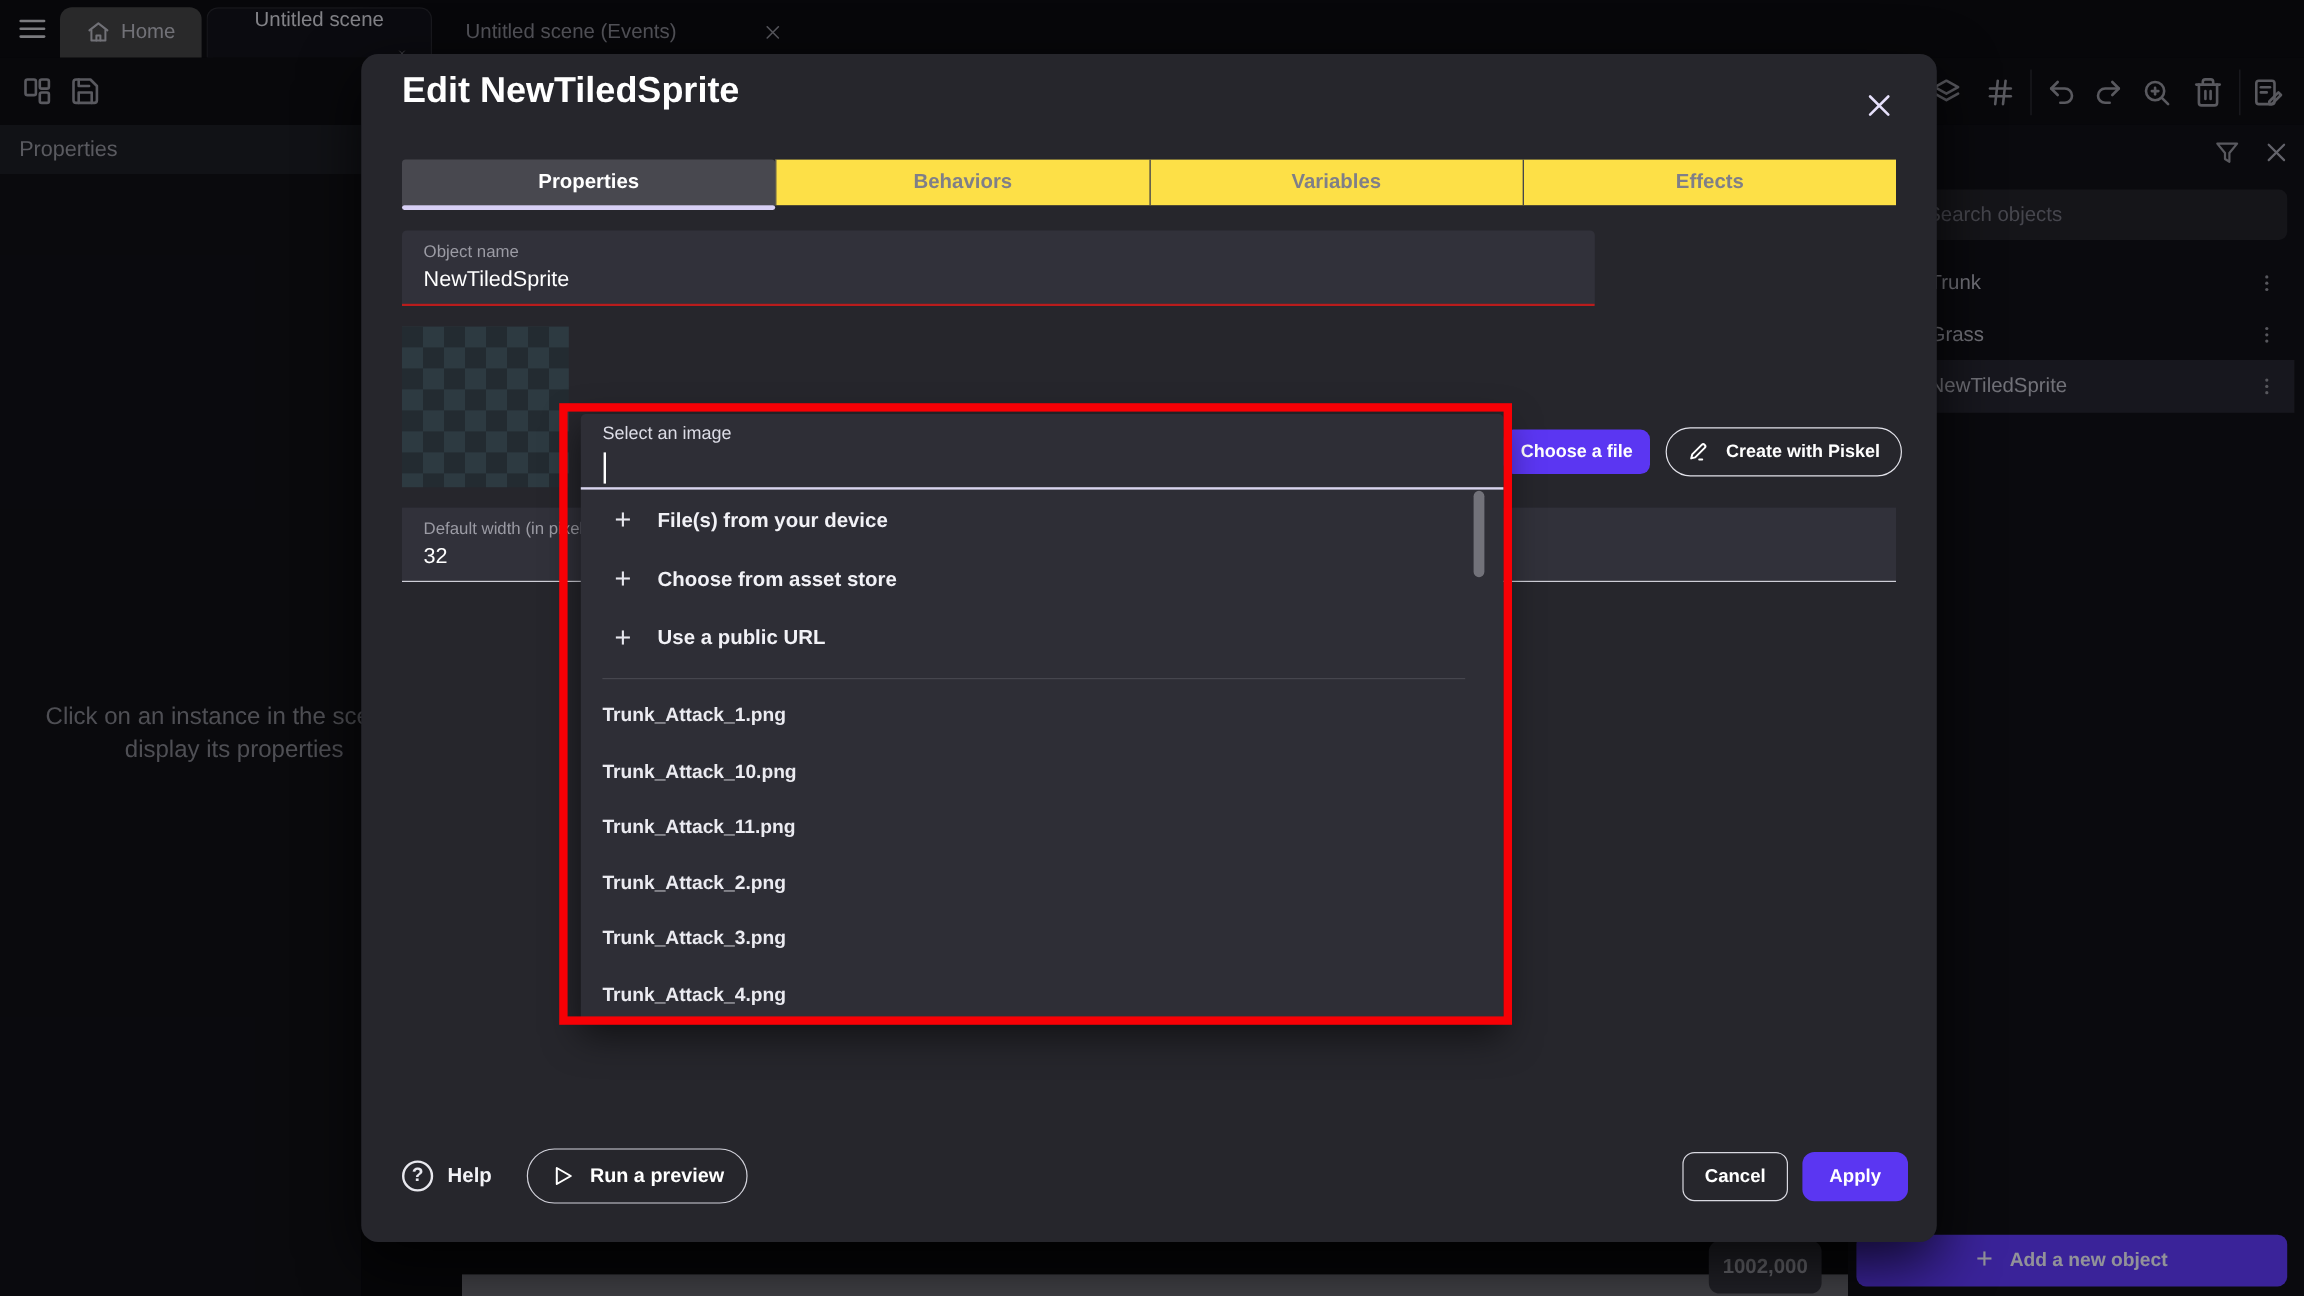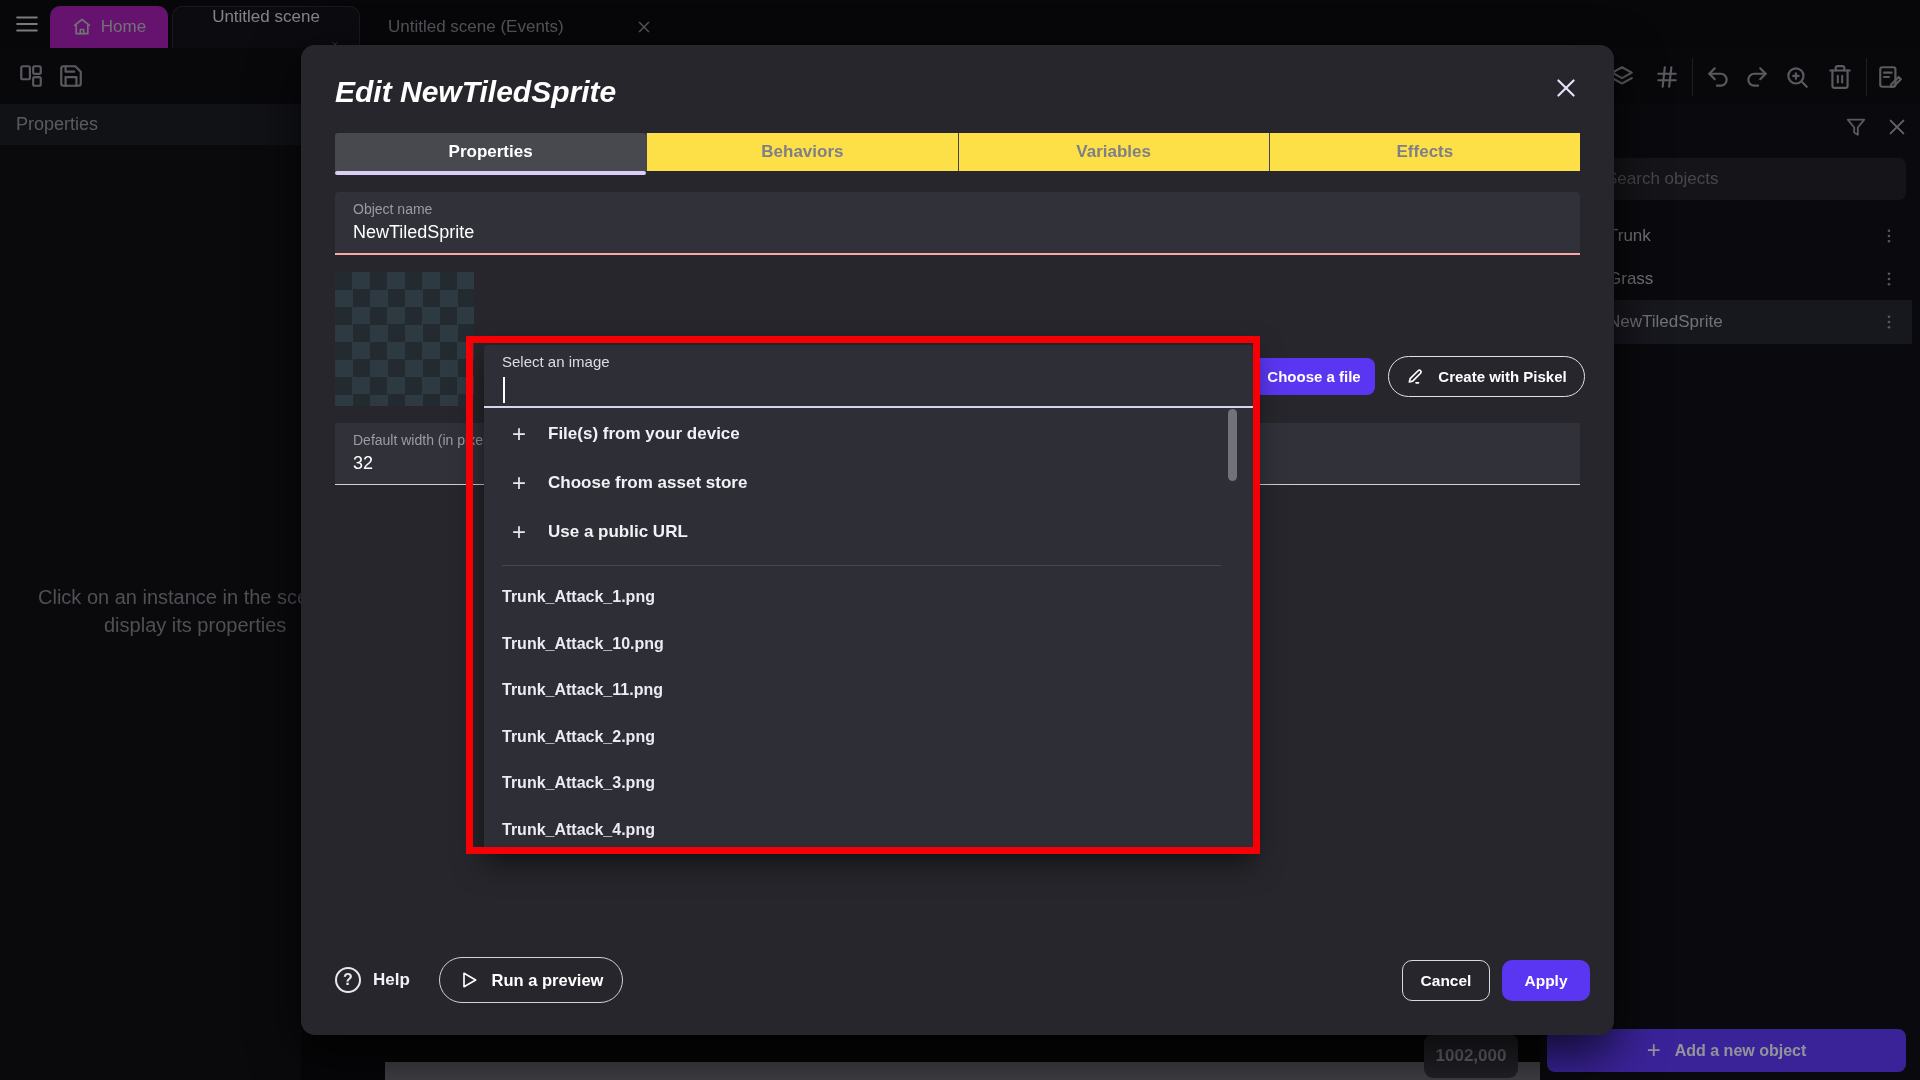--- a/index.html
+++ b/index.html
@@ -4,21 +4,21 @@
 <style>
   * { margin:0; padding:0; box-sizing:border-box; }
   html,body { width:1920px; height:1080px; overflow:hidden; background:#0a0a0d;
               font-family:"Liberation Sans","DejaVu Sans",sans-serif; }
   #app { position:relative; width:1920px; height:1080px; background:#0a0a0d; }
   .ic { stroke:currentColor; fill:none; stroke-width:2; stroke-linecap:round; stroke-linejoin:round; display:block; }
 
   
   .topbar { position:absolute; left:0; top:0; width:1920px; height:48px; background:#09090c; z-index:5; }
   .hamburger { position:absolute; left:14px; top:11px; width:26px; height:26px; color:#c3c3c9; cursor:pointer; }
-  .home-tab { position:absolute; left:50px; top:6px; width:118px; height:42px; background:#a21caf;
+  .home-tab { position:absolute; left:50px; top:6px; width:118px; height:42px; background:#404040;
               border-radius:10px 10px 0 0; display:flex; align-items:center; justify-content:center; gap:9px;
               color:#b4b4bc; font-size:17px; }
   .tab { position:absolute; top:6px; height:42px; display:flex; align-items:center; gap:14px;
          padding:0 16px; font-size:17px; border-radius:10px 10px 0 0; }
   .tab.active { left:172px; width:188px; background:#101015; border:1px solid #26262c; border-bottom:none; color:#cfcfd6;flex-direction:column; }
   .tab.inactive { left:372px; width:296px; color:#83838c; }
   .tab .tab-x { color:#8b8b94; width:16px; height:16px; margin-left:auto; cursor:pointer; }
 
   
   .toolbar { position:absolute; left:0; top:48px; width:1920px; height:56px; background:#0b0b0e; z-index:4; }
@@ -55,35 +55,35 @@
              border-radius:8px; color:#e9e9f2; font-size:16px; font-weight:bold; display:flex; align-items:center;
              justify-content:center; gap:14px; cursor:pointer; }
   .add-btn .plus { font-size:24px; font-weight:normal; line-height:1; margin-top:-2px; }
 
   
   .backdrop { position:absolute; left:0; top:0; width:1920px; height:1080px; background:rgba(4,4,8,0.38); z-index:50; }
 
   
   .modal { position:absolute; left:301px; top:45px; width:1313px; height:990px; background:#26262c;
            border-radius:14px; box-shadow:0 18px 50px rgba(0,0,0,0.75); z-index:100; }
-  .modal-title { position:absolute; left:34px; top:30px; color:#ffffff; font-size:30px; font-weight:800;font-style:italic; }
+  .modal-title { position:absolute; left:34px; top:14px; color:#ffffff; font-size:30px; font-weight:800; }
   .modal-close { position:absolute; left:1252px; top:30px; width:26px; height:26px; color:#e6e0fb; cursor:pointer; }
   .mtabs { position:absolute; left:34px; top:88px; width:1245px; height:38px; display:flex; }
   .mtab { width:311.25px; height:38px; display:flex; align-items:center; justify-content:center;
           background:#fde047; color:#7f7f88; font-size:17px; font-weight:bold; cursor:pointer;
           border-left:1px solid #45454c; }
   .mtab:first-child { border-left:none; }
   .mtab.active { background:#48484f; color:#ffffff; border-radius:3px 3px 0 0; }
   .mtab-underline { position:absolute; left:34px; top:126px; width:311px; height:4px; background:#d8d0f5; border-radius:2px; }
 
   .field { position:absolute; background:#31313a; }
   .field .flabel { position:absolute; left:18px; top:9px; color:#9b9ba4; font-size:14px; white-space:nowrap; }
   .field .fvalue { position:absolute; left:18px; top:30px; color:#ffffff; font-size:18px; white-space:nowrap;
                    background:transparent; border:none; outline:none; font-family:inherit; padding:0; }
-  .objname-field { left:34px; top:147px; width:1245px; height:63px; border-radius:4px 4px 0 0; border-bottom:2px solid #fca5a5; }
+  .objname-field { left:34px; top:147px; width:994px; height:63px; border-radius:4px 4px 0 0; border-bottom:2px solid #b91c1c; }
   .size-field { left:34px; top:378px; width:1245px; height:62px; border-bottom:1px solid #cfcfd8; overflow:hidden; }
 
   .checker { position:absolute; left:34px; top:227px; width:139px; height:134px;
              background-image:conic-gradient(#2d3a41 90deg, #232b31 90deg 180deg, #2d3a41 180deg 270deg, #232b31 270deg);
              background-size:35px 35px; }
 
   .choose-file-btn { position:absolute; left:952px; top:313px; width:122px; height:37px; background:#5b36f2;
                      border:none; border-radius:8px; color:#fff; font-size:15px; font-weight:bold; cursor:pointer; }
   .piskel-btn { position:absolute; left:1087px; top:311px; width:197px; height:41px; background:transparent;
                 border:1.5px solid #e2e2ea; border-radius:21px; color:#fff; font-size:15px; font-weight:bold;

